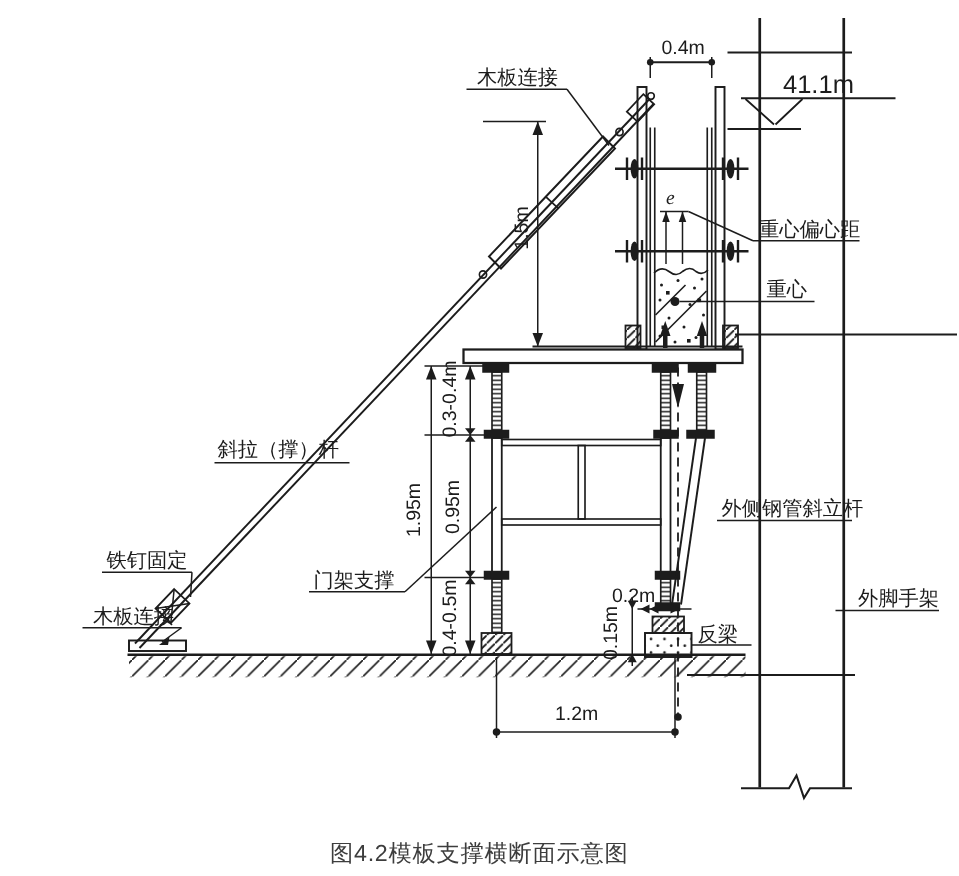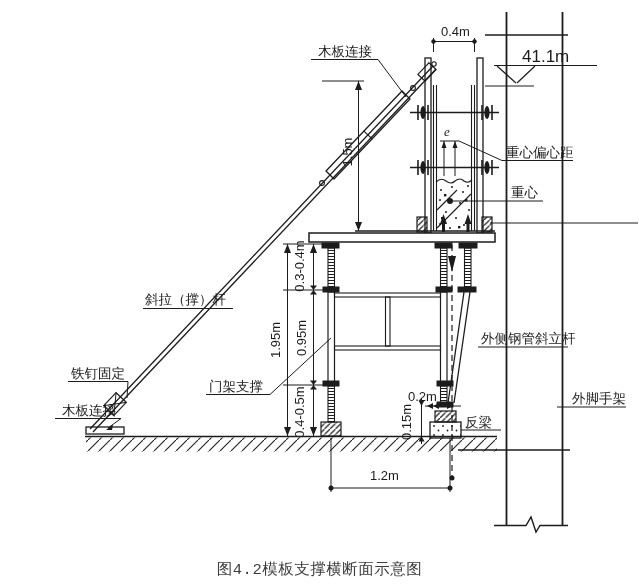--- a/index.html
+++ b/index.html
@@ -5,21 +5,21 @@
   html,body{margin:0;padding:0;background:#ffffff;}
   .page{width:639px;height:584px;background:#ffffff;position:relative;overflow:hidden;
         font-family:"Liberation Sans",sans-serif;}
   svg{display:block;}
   svg text{fill:#1c1c1c;font-family:"Liberation Serif","DejaVu Serif",serif;}
   .dim{font-size:13px;font-family:"Liberation Sans","DejaVu Sans",sans-serif;}
   .dimbig{font-size:17px;font-family:"Liberation Sans","DejaVu Sans",sans-serif;}
   .cjk{font-size:13.5px;}
   .caption{position:absolute;left:0;bottom:4px;width:100%;text-align:center;
            font-size:15.5px;color:#3d3d3d;letter-spacing:0.5px;
-           font-family:Liberation Mono, monospace;}
+           font-family:Liberation Sans, sans-serif;}
 </style>
 </head>
 <body>
 
 <div class="page">
 <svg width="639" height="548" viewBox="0 0 639 548">
   <defs>
     <pattern id="pGround" width="11" height="11" patternUnits="userSpaceOnUse">
       <path d="M0,11 L11,0" stroke="#1c1c1c" stroke-width="1.1"></path>
     </pattern>

